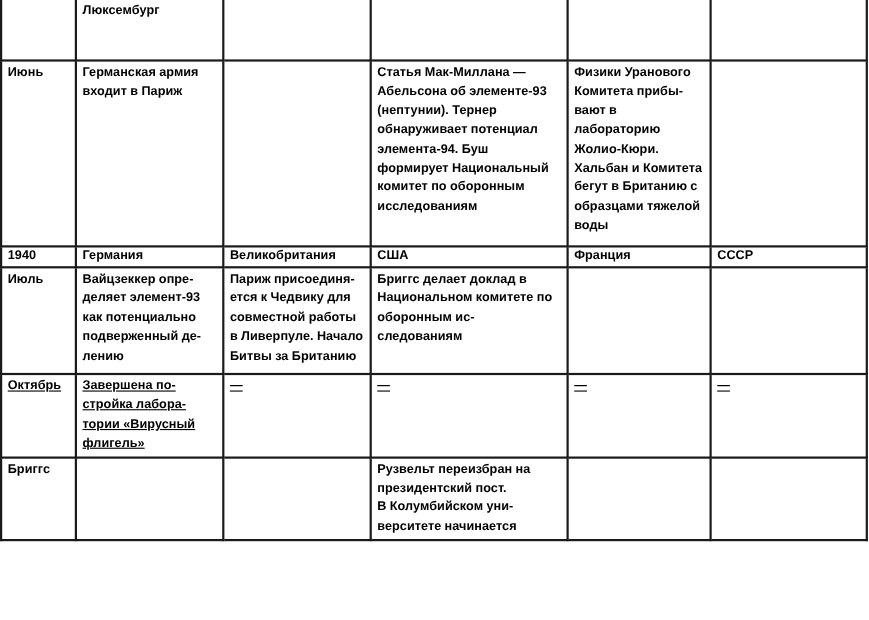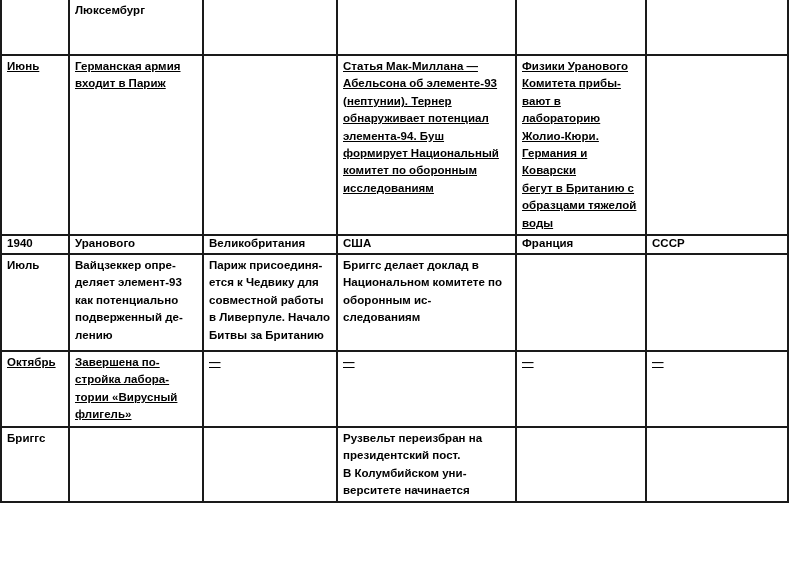--- a/index.html
+++ b/index.html
@@ -51,21 +51,21 @@
   
   col.c-month   { width: 68px; }
   col.c-germany { width: 134px; }
   col.c-uk      { width: 134px; }
   col.c-usa     { width: 179px; }
   col.c-france  { width: 130px; }
   col.c-ussr    { width: 142px; }
 
   
   tr.row-partial   { height: 55px;  }
-  tr.row-june      { height: 169px; text-decoration: underline; }
+  tr.row-june      { height: 169px; }
   tr.row-header    { height: 17px;  }
   tr.row-july      { height: 97px; margin-left: 35px;  }
   tr.row-september { height: 75px;  }
   tr.row-october   { height: 72px; text-decoration: underline;  }
   tr.row-november  { height: 75px;  }
 
   tr.row-header td {
     height: 17px;
     line-height: 15px;
     padding-top: 0px;
@@ -132,34 +132,34 @@
 формирует Национальный
 комитет по оборонным
 исследованиям</span>
           </td>
         <td>
             <span class="cell-text"> Физики Уранового
 Комитета прибы-
 вают в
 лабораторию
 Жолио-Кюри.
-Германия и Коварски
+Хальбан и Комитета
 бегут в Британию с
 образцами тяжелой
 воды</span>
           </td>
         <td></td>
       </tr>
 
       <tr class="row-header">
         <td>
             <span class="cell-text">1940</span>
           </td>
         <td>
-            <span class="cell-text">Уранового</span>
+            <span class="cell-text">Германия</span>
           </td>
         <td>
             <span class="cell-text">Великобритания</span>
           </td>
         <td>
             <span class="cell-text">США</span>
           </td>
         <td>
             <span class="cell-text">Франция</span>
           </td>

